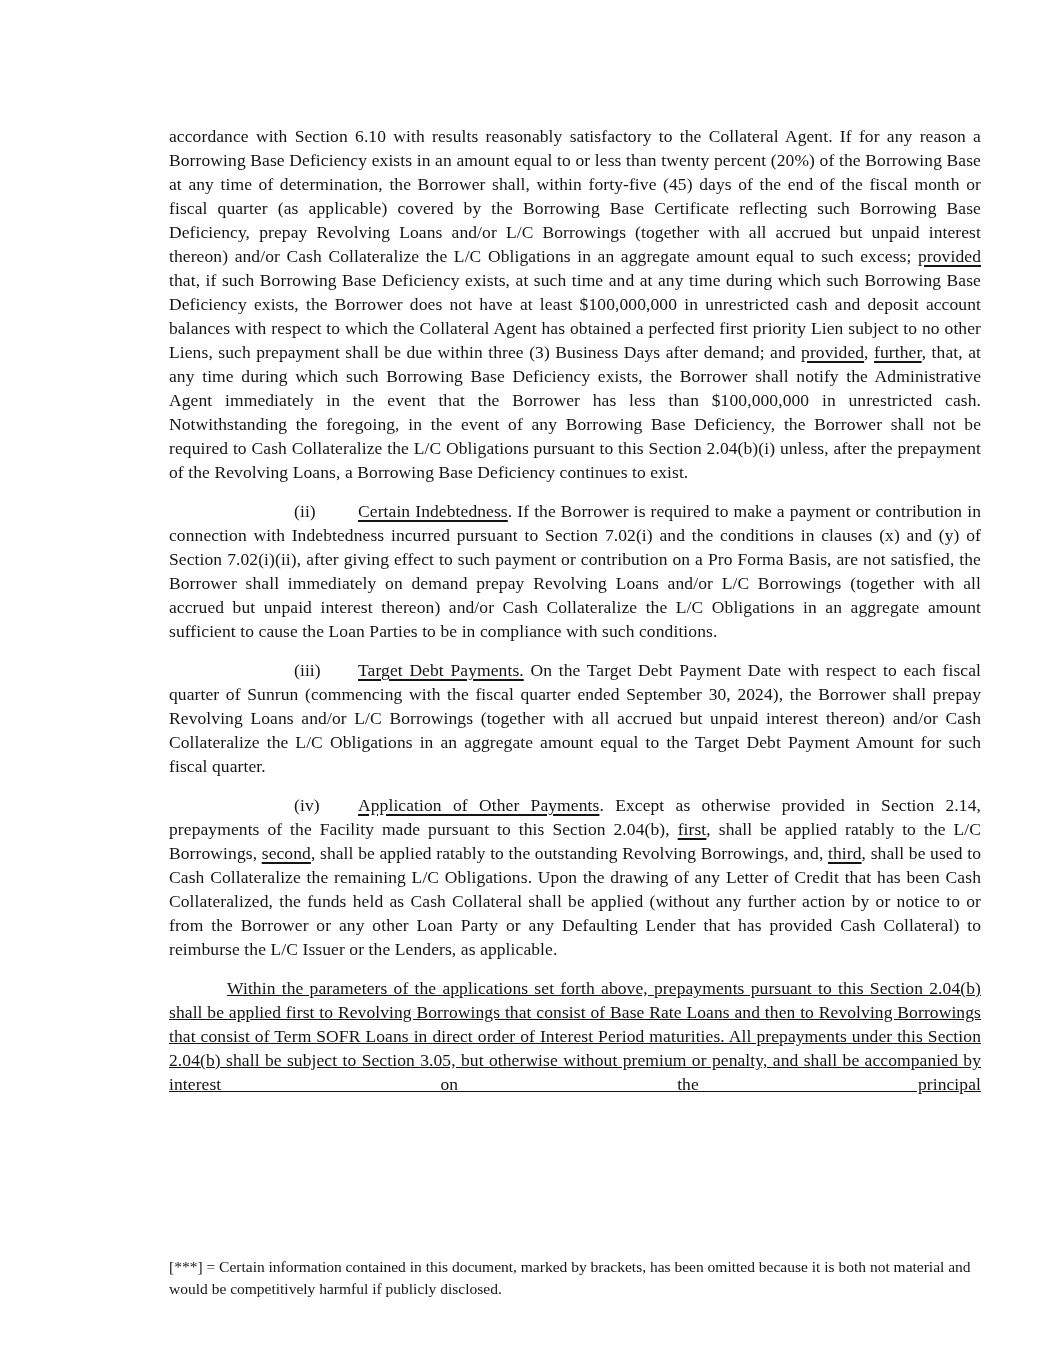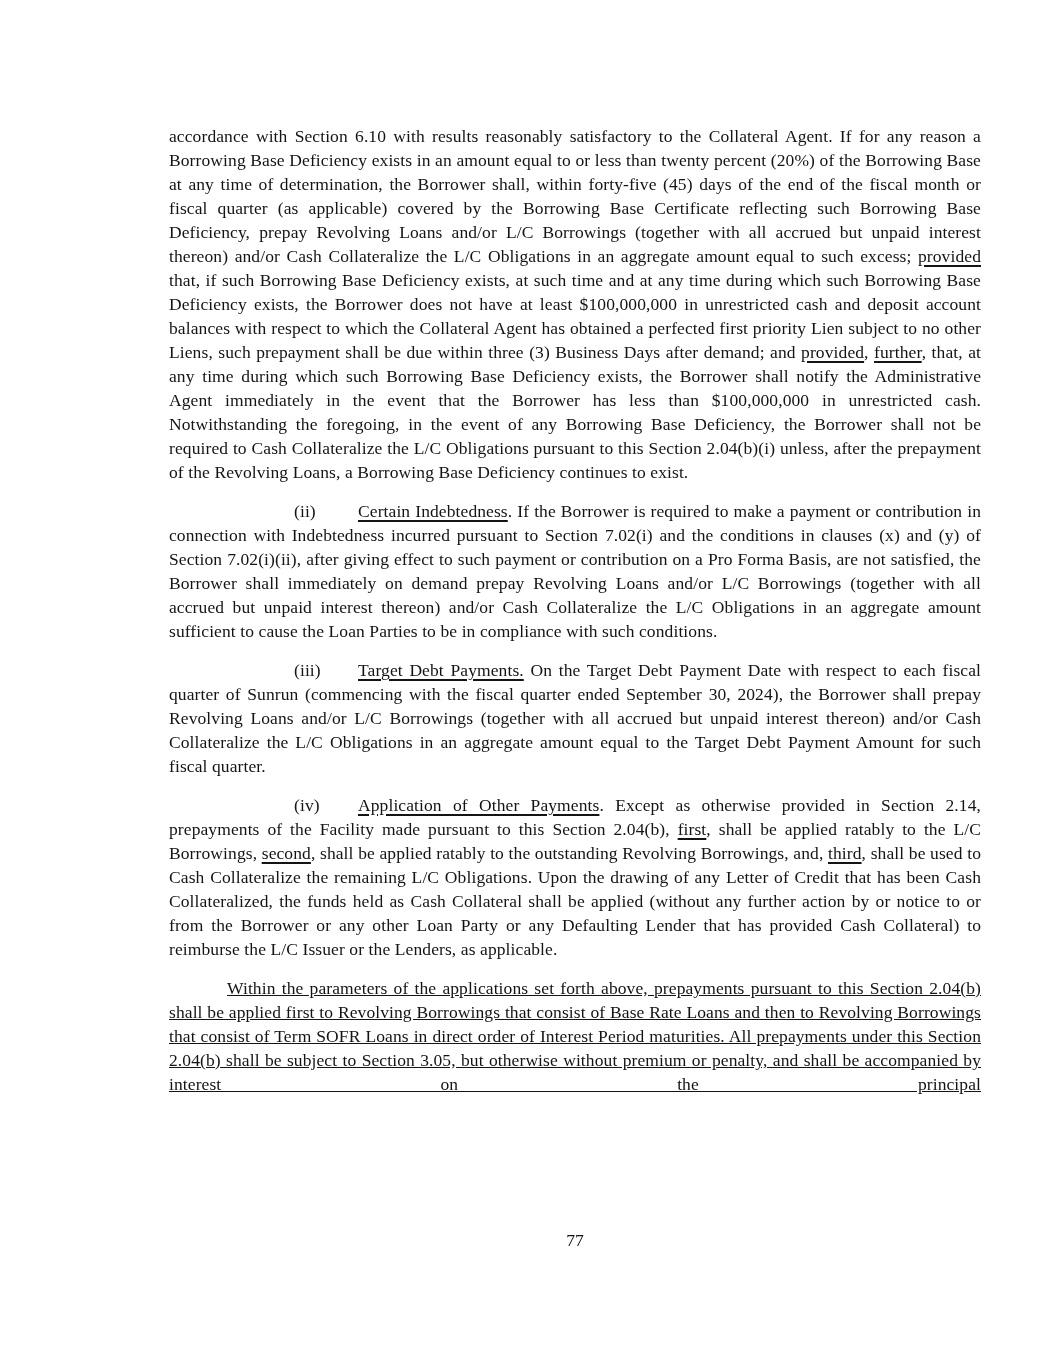--- a/index.html
+++ b/index.html
@@ -80,15 +80,15 @@
     <p class="para numbered"><span class="clause-num">(ii)</span><span class="u">Certain Indebtedness</span><span>.  If the Borrower is required to make a payment or contribution in connection with Indebtedness incurred pursuant to Section 7.02(i) and the conditions in clauses (x) and (y) of Section 7.02(i)(ii), after giving effect to such payment or contribution on a Pro Forma Basis, are not satisfied, the Borrower shall immediately on demand prepay Revolving Loans and/or L/C Borrowings (together with all accrued but unpaid interest thereon) and/or Cash Collateralize the L/C Obligations in an aggregate amount sufficient to cause the Loan Parties to be in compliance with such conditions.</span></p>
 
     <p class="para numbered"><span class="clause-num">(iii)</span><span class="u">Target Debt Payments.</span><span>  On the Target Debt Payment Date with respect to each fiscal quarter of Sunrun (commencing with the fiscal quarter ended September 30, 2024), the Borrower shall prepay Revolving Loans and/or L/C Borrowings (together with all accrued but unpaid interest thereon) and/or Cash Collateralize the L/C Obligations in an aggregate amount equal to the Target Debt Payment Amount for such fiscal quarter.</span></p>
 
     <p class="para numbered"><span class="clause-num">(iv)</span><span class="u">Application of Other Payments</span><span>.  Except as otherwise provided in Section 2.14, prepayments of the Facility made pursuant to this Section 2.04(b), </span><span class="u">first</span><span>, shall be applied ratably to the L/C Borrowings, </span><span class="u">second</span><span>, shall be applied ratably to the outstanding Revolving Borrowings, and, </span><span class="u">third</span><span>, shall be used to Cash Collateralize the remaining L/C Obligations.  Upon the drawing of any Letter of Credit that has been Cash Collateralized, the funds held as Cash Collateral shall be applied (without any further action by or notice to or from the Borrower or any other Loan Party or any Defaulting Lender that has provided Cash Collateral) to reimburse the L/C Issuer or the Lenders, as applicable.</span></p>
 
     <p class="para flush-indent justify-last">Within the parameters of the applications set forth above, prepayments pursuant to this Section 2.04(b) shall be applied first to Revolving Borrowings that consist of Base Rate Loans and then to Revolving Borrowings that consist of Term SOFR Loans in direct order of Interest Period maturities.   All prepayments under this Section 2.04(b) shall be subject to Section 3.05, but otherwise without premium or penalty, and shall be accompanied by interest on the principal</p>
 
   </div>
 
-  <div class="page-number">77</div>
 
+  <div class="footnote">[***] = Certain information contained in this document, marked by brackets, has been omitted because it is both not material and would be competitively harmful if publicly disclosed.</div>
 </div>
 
 </body></html>

